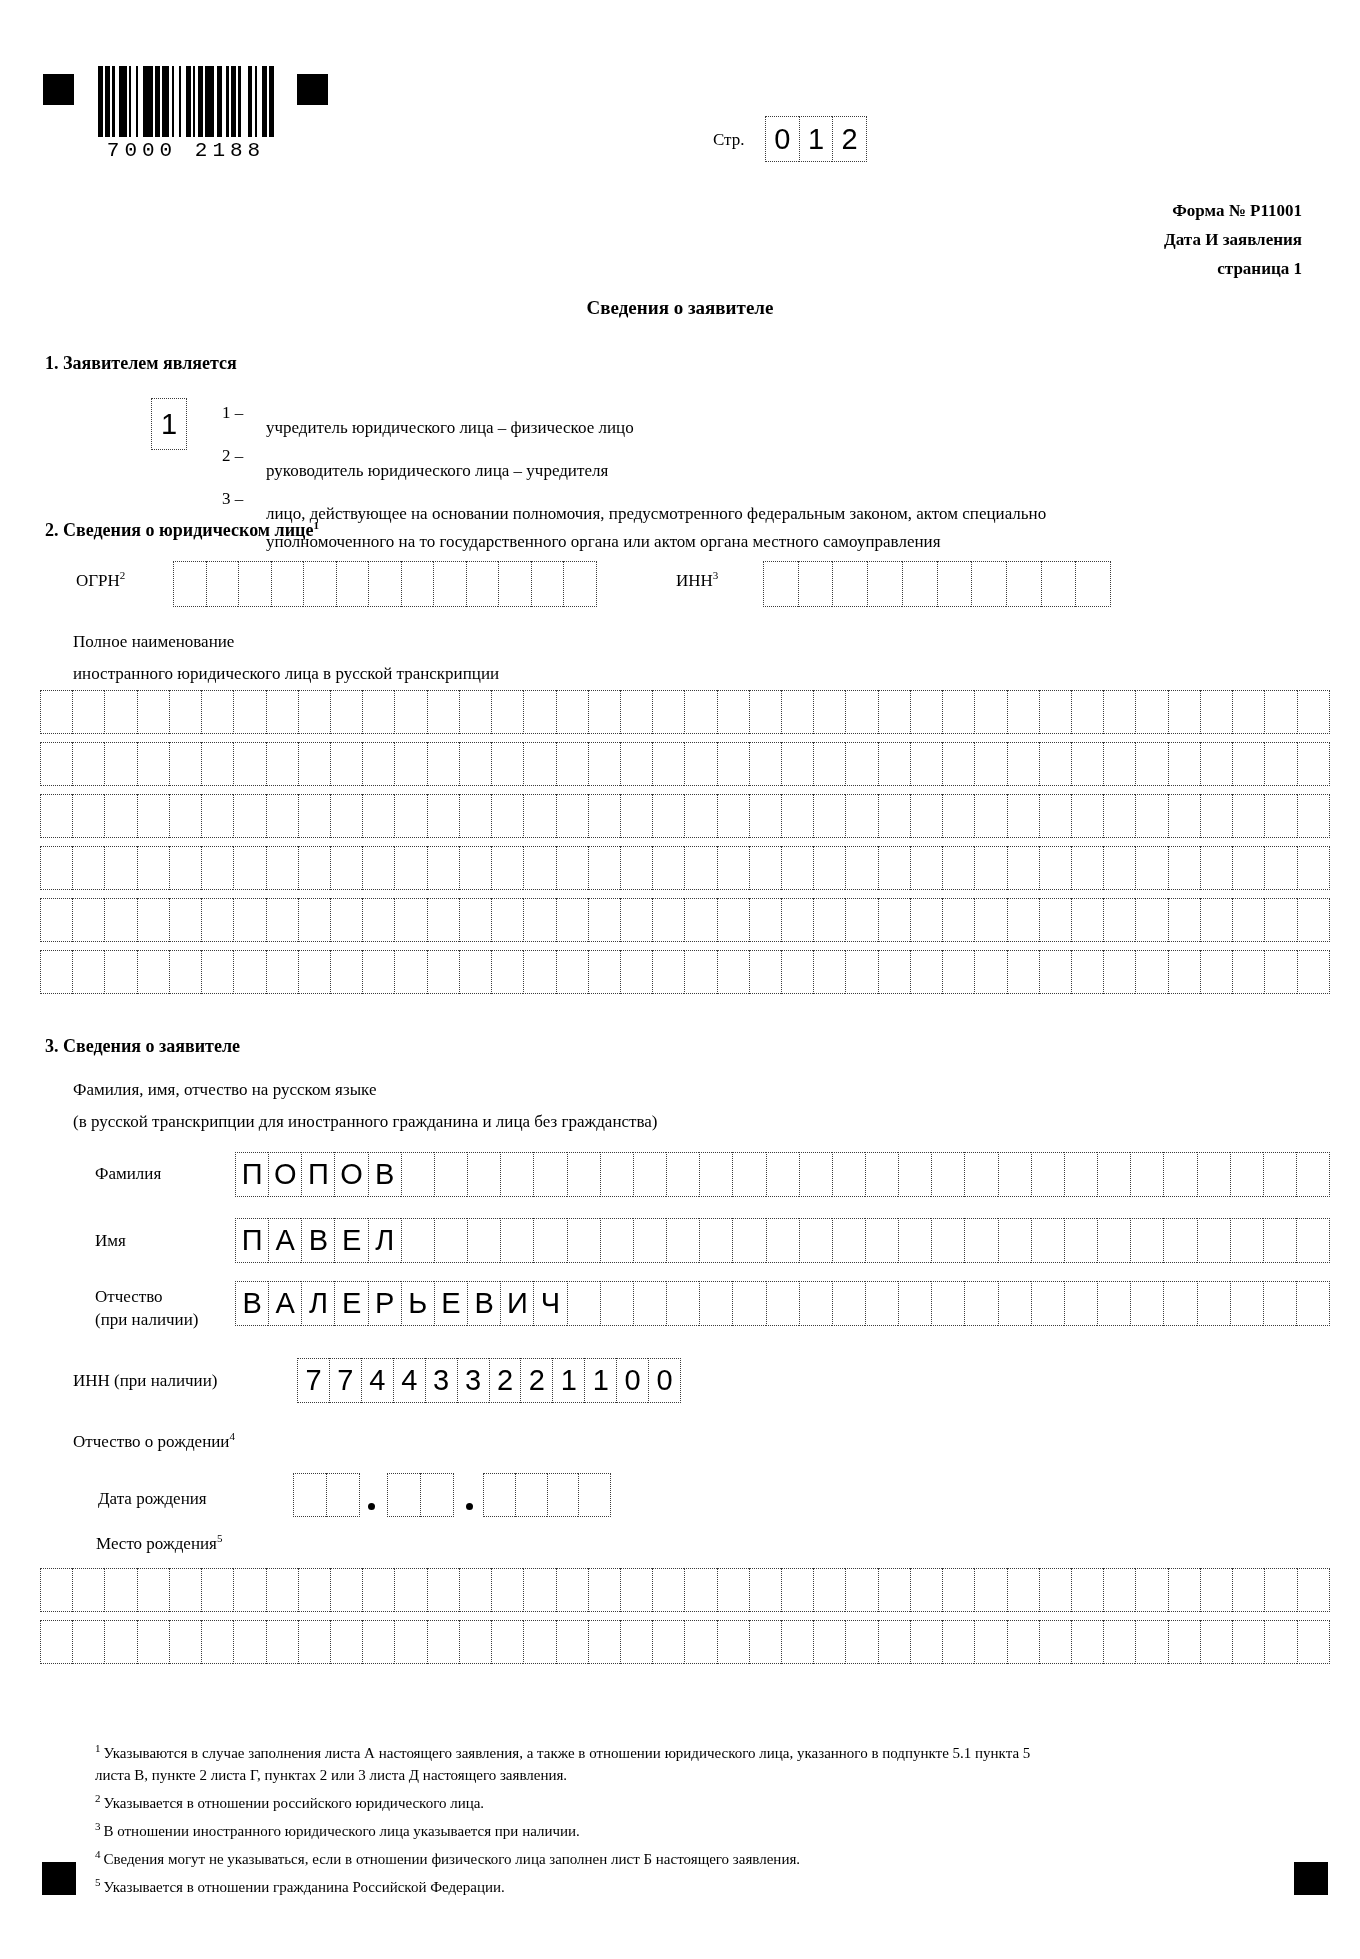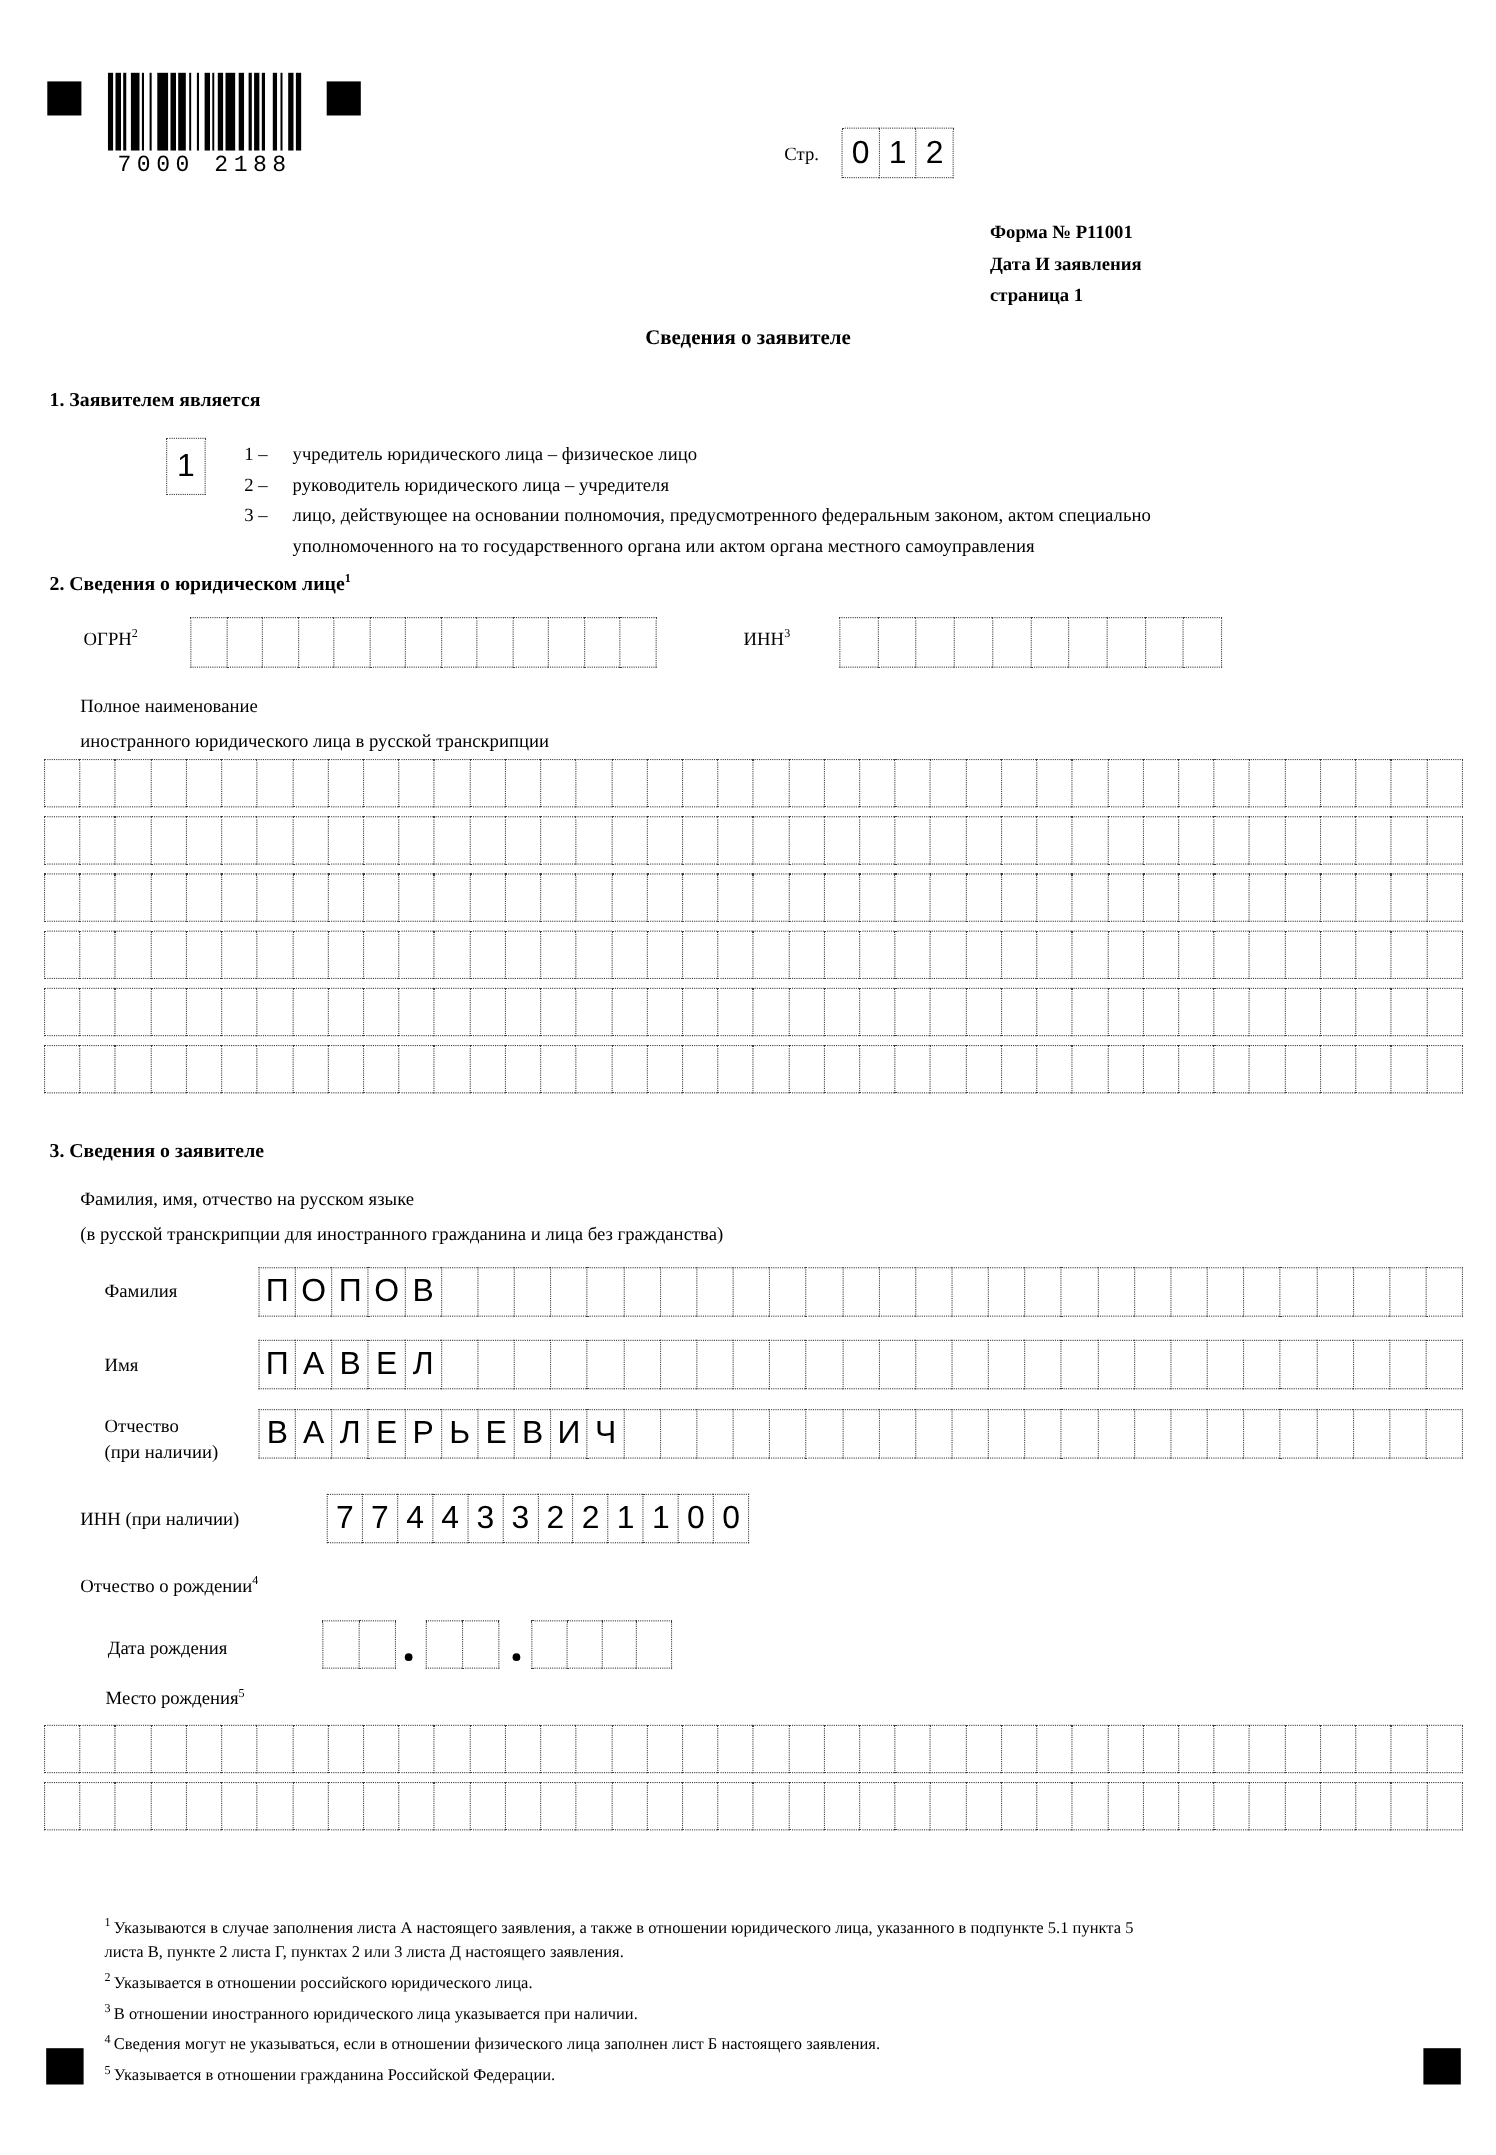--- a/index.html
+++ b/index.html
@@ -35,21 +35,21 @@
   
   #barcode { position:absolute; left:98px; top:66px; width:176px; height:71px; display:flex; align-items:stretch; overflow:hidden; }
   #barcode .bar { height:100%; }
   #barcode-digits {
     position:absolute; left:88px; top:139px; width:196px; text-align:center;
     font-family:"Liberation Mono", monospace; font-size:21px; letter-spacing:5px; white-space:pre;
   }
 
   .opt { display:flex; line-height:28px; font-size:17px; }
   .optnum { width:44px; flex:0 0 44px; }
-  .opttext { white-space:pre-line; text-align:justify; }
+  .opttext { white-space:pre-line; text-align:justify;margin-top:15px; }
 
   .fn { font-size:15px; line-height:22px; margin-bottom:6px; text-align:justify; }
   .fn sup { margin-right:3px; }
   .fn .fntext { white-space:pre-line; }
 
   .datedot { position:absolute; width:7px; height:7px; border-radius:50%; background:#000; }
 </style>
 </head>
 <body>
 
@@ -104,21 +104,21 @@
 <div id="barcode-digits">7000 2188</div>
 <div class="sq" style="left:297px; top:74px; width:31px; height:31px;"></div>
 
 <div class="abs lbl" style="left:713px; top:130px;">Стр.</div>
 <div class="cellrow" style="left:765px; top:116px; width:102px; height:46px;">
     <div class="cell">0</div>
     <div class="cell">1</div>
     <div class="cell">2</div>
   </div>
 
-<div class="abs bold" style="left:900px; top:196px; width:402px; text-align:left; font-size:17px; line-height:29px;">
+<div class="abs bold" style="left:900px; top:196px; width:402px; text-align:right; font-size:17px; line-height:29px;">
   <div>Форма № Р11001</div>
   <div>Дата И заявления</div>
   <div>страница 1</div>
 </div>
 
 <div class="abs bold" style="left:40px; top:297px; width:1280px; text-align:center; font-size:19px;">Сведения о заявителе</div>
 
 <div class="abs bold" style="left:45px; top:353px; font-size:18px;">1. Заявителем является</div>
 <div class="cellrow" style="left:151px; top:398px; width:36px; height:52px;">
     <div class="cell">1</div>

